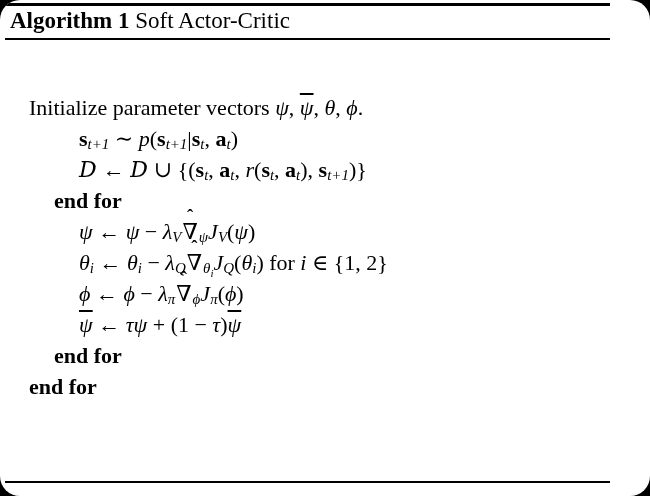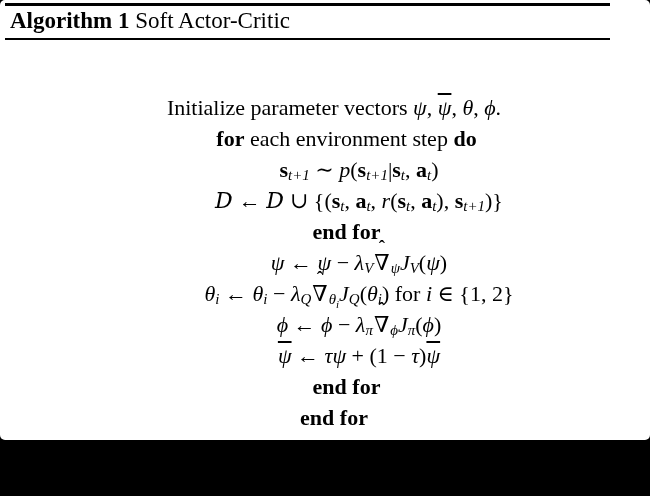--- a/index.html
+++ b/index.html
@@ -9,25 +9,24 @@
   }
   * { margin: 0; padding: 0; box-sizing: border-box; }
   html, body {
     width: 650px; height: 496px;
     background: var(--canvas-bg);
     font-family: "Liberation Serif", "DejaVu Serif", serif;
     color: var(--ink);
   }
   .page {
     position: relative;
-    width: 650px; height: 440px;
+    width: 650px; height: 496px;
     background: var(--page-bg);
-    border-radius: 5px;
+    border-radius: 20px;
     overflow: hidden;
-    text-align: center;
   }
   .rule {
     position: absolute;
     left: 5px; width: 605px;
     background: var(--ink);
   }
   .rule-top    { top: 3px;   height: 3px; }
   .rule-mid    { top: 38px;  height: 2px; }
   .rule-bottom { top: 481px; height: 2px; }
 
@@ -93,21 +92,20 @@
   <div class="rule rule-top"></div>
 
   <div class="algo-title">
     <span class="t-bold">Algorithm 1</span><span> Soft Actor-Critic</span>
   </div>
 
   <div class="rule rule-mid"></div>
 
   <div class="algo-body">
       <div class="algo-line indent-0"><span class="seg-rm">Initialize parameter vectors </span><span class="seg-i">ψ</span><span class="seg-rm">, </span><span class="seg-ibar">ψ</span><span class="seg-rm">, </span><span class="seg-i">θ</span><span class="seg-rm">, </span><span class="seg-i">ϕ</span><span class="seg-rm">.</span></div>
-      <div class="algo-line indent-1"><span class="seg-b">for</span><span class="seg-rm"> each environment step </span><span class="seg-b">do</span></div>
       <div class="algo-line indent-2"><span class="seg-b">s</span><span class="seg-sub">t+1</span><span class="seg-rm"> ∼ </span><span class="seg-i">p</span><span class="seg-rm">(</span><span class="seg-b">s</span><span class="seg-sub">t+1</span><span class="seg-rm">|</span><span class="seg-b">s</span><span class="seg-sub">t</span><span class="seg-rm">, </span><span class="seg-b">a</span><span class="seg-sub">t</span><span class="seg-rm">)</span></div>
       <div class="algo-line indent-2"><span class="seg-cal">D</span><span class="seg-rm"> ← </span><span class="seg-cal">D</span><span class="seg-rm"> ∪ {(</span><span class="seg-b">s</span><span class="seg-sub">t</span><span class="seg-rm">, </span><span class="seg-b">a</span><span class="seg-sub">t</span><span class="seg-rm">, </span><span class="seg-i">r</span><span class="seg-rm">(</span><span class="seg-b">s</span><span class="seg-sub">t</span><span class="seg-rm">, </span><span class="seg-b">a</span><span class="seg-sub">t</span><span class="seg-rm">), </span><span class="seg-b">s</span><span class="seg-sub">t+1</span><span class="seg-rm">)}</span></div>
       <div class="algo-line indent-1"><span class="seg-b">end for</span></div>
       <div class="algo-line indent-2"><span class="seg-i">ψ</span><span class="seg-rm"> ← </span><span class="seg-i">ψ</span><span class="seg-rm"> − </span><span class="seg-i">λ</span><span class="seg-sub">V</span><span class="nh"><span class="nh-hat">ˆ</span><span class="nh-base">∇</span></span><span class="seg-sub">ψ</span><span class="seg-i">J</span><span class="seg-sub">V</span><span class="seg-rm">(</span><span class="seg-i">ψ</span><span class="seg-rm">)</span></div>
       <div class="algo-line indent-2"><span class="seg-i">θ</span><span class="seg-sub">i</span><span class="seg-rm"> ← </span><span class="seg-i">θ</span><span class="seg-sub">i</span><span class="seg-rm"> − </span><span class="seg-i">λ</span><span class="seg-sub">Q</span><span class="nh"><span class="nh-hat">ˆ</span><span class="nh-base">∇</span></span><span class="seg-sub">θ</span><span class="seg-subsub">i</span><span class="seg-i">J</span><span class="seg-sub">Q</span><span class="seg-rm">(</span><span class="seg-i">θ</span><span class="seg-sub">i</span><span class="seg-rm">) for </span><span class="seg-i">i</span><span class="seg-rm"> ∈ {1, 2}</span></div>
       <div class="algo-line indent-2"><span class="seg-i">ϕ</span><span class="seg-rm"> ← </span><span class="seg-i">ϕ</span><span class="seg-rm"> − </span><span class="seg-i">λ</span><span class="seg-sub">π</span><span class="nh"><span class="nh-hat">ˆ</span><span class="nh-base">∇</span></span><span class="seg-sub">ϕ</span><span class="seg-i">J</span><span class="seg-sub">π</span><span class="seg-rm">(</span><span class="seg-i">ϕ</span><span class="seg-rm">)</span></div>
       <div class="algo-line indent-2"><span class="seg-ibar">ψ</span><span class="seg-rm"> ← </span><span class="seg-i">τψ</span><span class="seg-rm"> + (1 − </span><span class="seg-i">τ</span><span class="seg-rm">)</span><span class="seg-ibar">ψ</span></div>
       <div class="algo-line indent-1"><span class="seg-b">end for</span></div>
       <div class="algo-line indent-0"><span class="seg-b">end for</span></div>
     </div>

